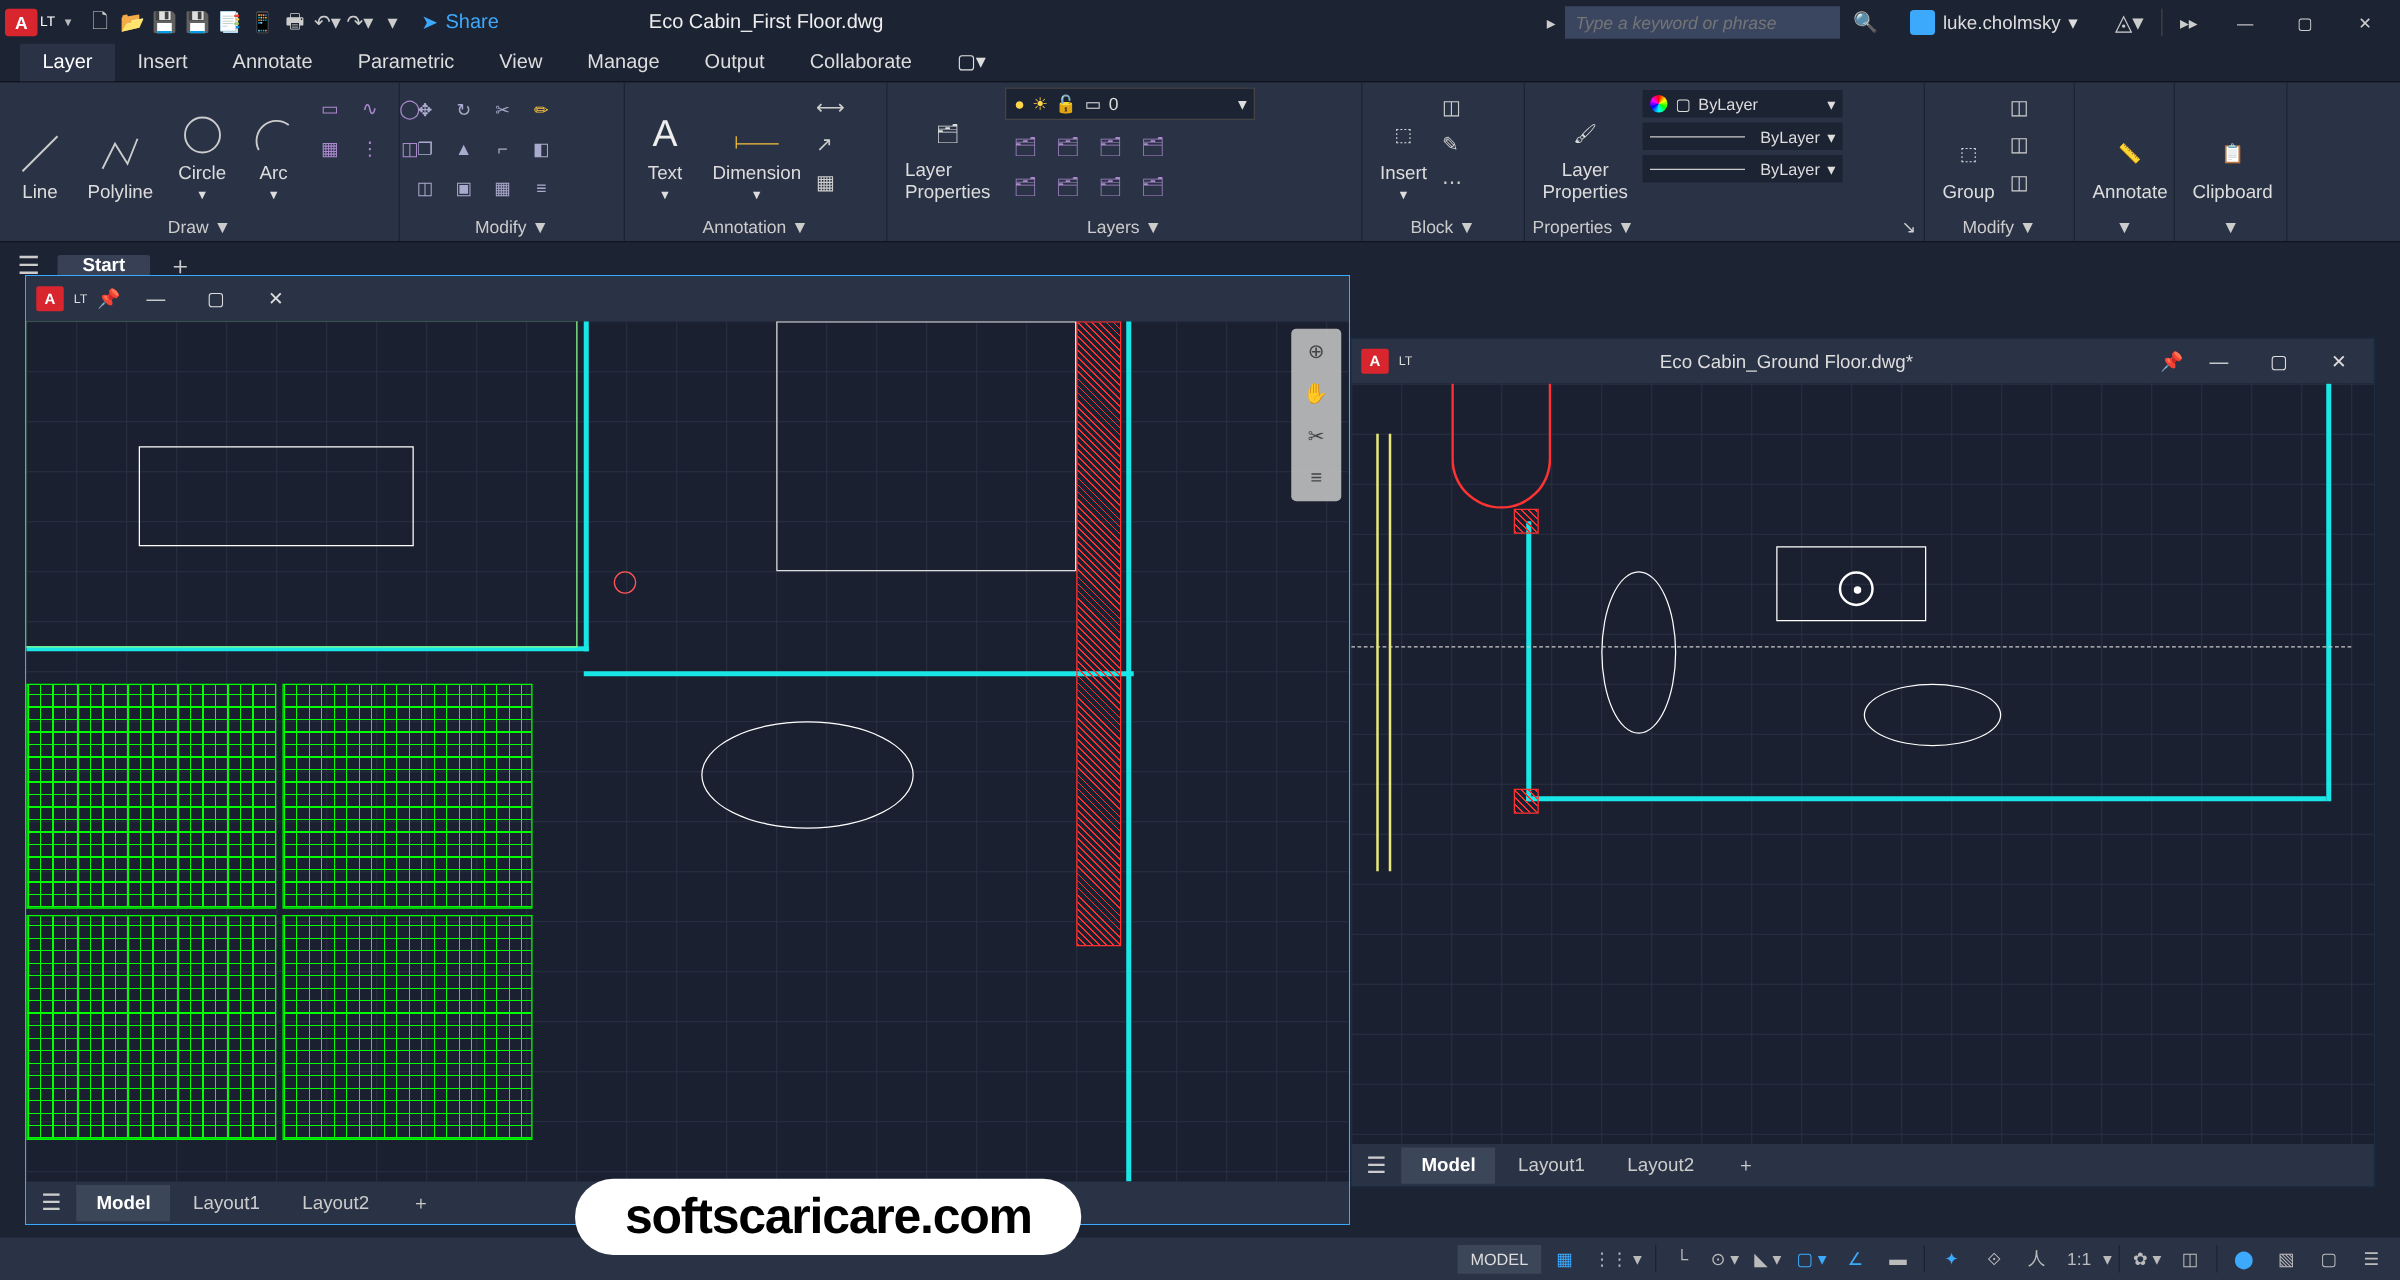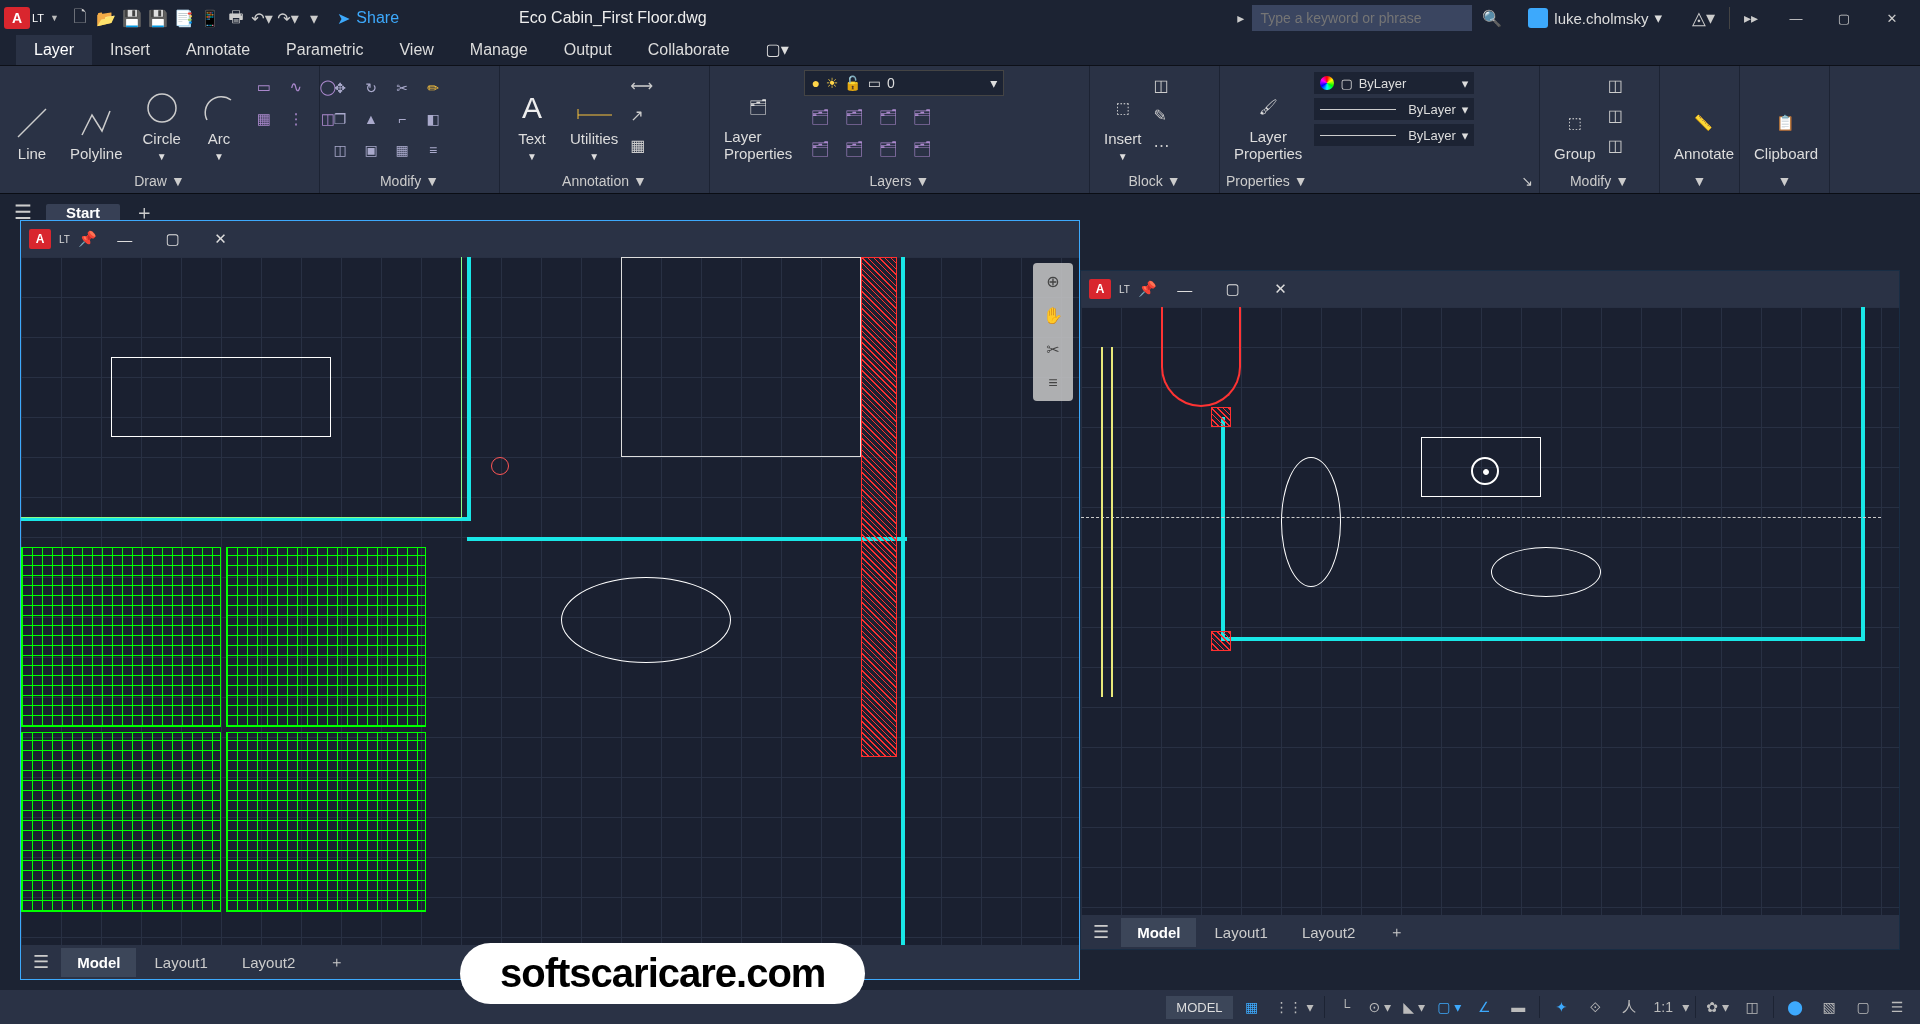--- a/index.html
+++ b/index.html
@@ -8,21 +8,21 @@
 
 .titlebar { height:36px; background:#1c2333; display:flex; align-items:center; padding:0 4px; font-size:14px; }
 .titlebar .logo { width:26px; height:22px; background:#d9262e; border-radius:3px; display:flex; align-items:center; justify-content:center; font-weight:bold; color:#fff; font-size:14px; margin-right:2px; }
 .titlebar .lt { font-size:11px; color:#fff; margin-right:6px; }
 .titlebar .tri { color:#bbb; font-size:9px; margin-right:8px; }
 .qat-icon { width:26px; height:26px; display:flex; align-items:center; justify-content:center; color:#ccc; font-size:16px; cursor:pointer; }
 .share-btn { display:flex; align-items:center; gap:6px; color:#3da9fc; margin-left:10px; font-size:16px; }
 .titlebar .doc-title { flex:0 0 auto; margin-left:120px; font-size:16px; color:#eee; }
 .titlebar .spacer { flex:1; }
 .titlebar .play { color:#ccc; margin-right:8px; }
-.search-box { width:220px; height:26px; background:#3a4560; border:none; color:#ccc; padding:0 8px; font-size:14px; }
+.search-box { width:220px; height:26px; background:#3a4560; border:none; color:#ccc; font-style:italic; padding:0 8px; font-size:14px; }
 .user-area { display:flex; align-items:center; gap:6px; margin:0 16px; font-size:15px; color:#ddd; }
 .user-area .avatar { width:20px; height:20px; background:#3da9fc; border-radius:3px; }
 .win-btn { width:48px; height:36px; display:flex; align-items:center; justify-content:center; color:#ccc; font-size:13px; }
 
 
 .menubar { height:30px; background:#1c2333; display:flex; align-items:flex-end; padding-left:16px; gap:0; font-size:16px; border-bottom:1px solid #0d1018;}
 .menubar .tab { padding:6px 18px; color:#ddd; cursor:pointer; }
 .menubar .tab.active { background:#2a3245; color:#fff; }
 
 
@@ -216,21 +216,21 @@
           <span style="font-size:10px">▼</span>
         </div>
       <div class="big-btn">
           <div class="ico">
             <svg width="40" height="22">
               <line x1="2" y1="18" x2="38" y2="18" stroke="#f9c23c"></line>
               <line x1="2" y1="12" x2="2" y2="22" stroke="#f9c23c"></line>
               <line x1="38" y1="12" x2="38" y2="22" stroke="#f9c23c"></line>
             </svg>
           </div>
-          <span>Utilities</span>
+          <span>Dimension</span>
           <span style="font-size:10px">▼</span>
         </div>
       <div style="display:flex;flex-direction:column;gap:4px;padding-top:6px">
         <div class="sb" style="width:30px;height:26px">⟷</div>
         <div class="sb" style="width:30px;height:26px">↗</div>
         <div class="sb" style="width:30px;height:26px">▦</div>
       </div>
     </div>
     <div class="panel-title">
         <span>Annotation</span> 
@@ -372,20 +372,21 @@
   <div class="start-tab">Start</div>
   <span class="plus">＋</span>
 </div>
 
 <div class="workspace">
 
   <div class="docwin" style="left:1080px; top:40px; width:820px; height:680px;">
     <div class="head">
       <div class="dlogo">A</div>
         <span class="lt" style="font-size:10px">LT</span>
+      <span class="dtitle">Eco Cabin_Ground Floor.dwg*</span>
       <span>📌</span>
       <span style="width:40px;text-align:center">—</span>
       <span style="width:40px;text-align:center">▢</span>
       <span style="width:40px;text-align:center">✕</span>
     </div>
     <div class="canvas">
       <div class="cyanline" style="left:140px;top:330px;width:640px;height:4px"></div>
       <div class="cyanline" style="left:140px;top:110px;width:4px;height:224px"></div>
       <div class="cyanline" style="left:780px;top:-20px;width:4px;height:354px"></div>
       <div class="redhatch" style="left:130px;top:100px;width:20px;height:20px"></div>

